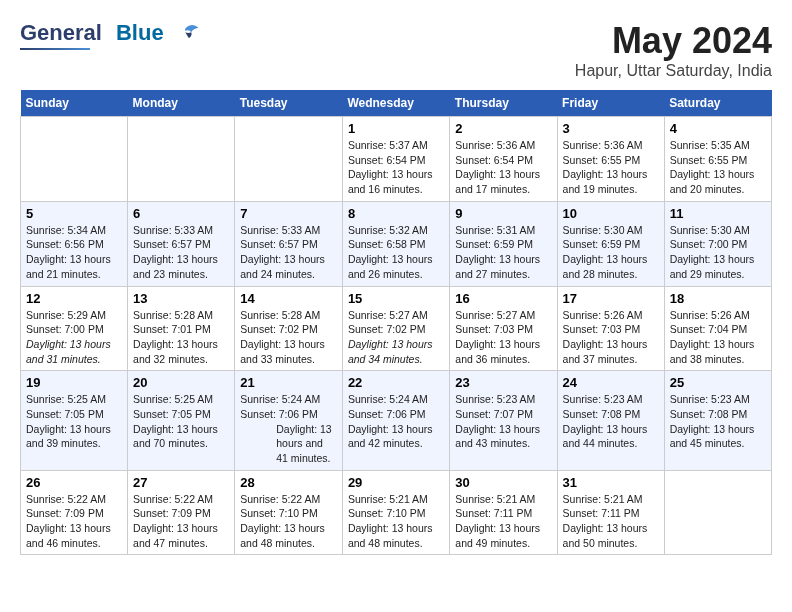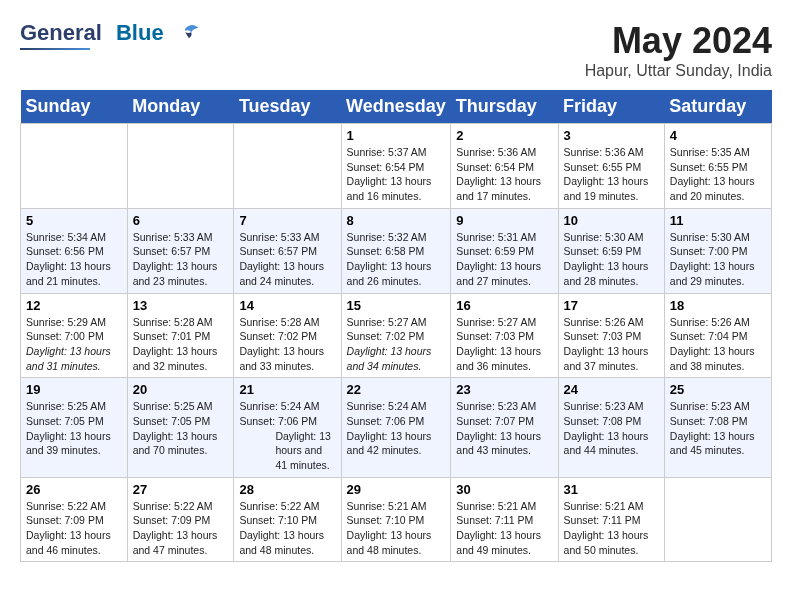--- a/index.html
+++ b/index.html
@@ -37,21 +37,21 @@
     table {
       width: 100%;
       border-collapse: collapse;
       font-size: 11px;
     }
     thead th {
       background-color: #2b5db5;
       color: #fff;
       text-align: left;
       padding: 6px 5px;
-      font-size: 18px;
+      font-size: 12px;
       font-weight: bold;
     }
     tbody td {
       border: 1px solid #ccc;
       vertical-align: top;
       padding: 4px 5px;
       width: 108px;
       min-height: 80px;
     }
     tbody tr:nth-child(even) td {
@@ -82,21 +82,21 @@
       <span style="font-size:22px;font-weight:bold;color:#0369a1;">Blue</span>
       <svg width="22" height="22" viewBox="0 0 30 30">
         <path d="M15 5 Q22 2 28 8 Q20 10 18 14 Q16 10 10 12 Q8 8 15 5Z" fill="#4a90d9"></path>
         <path d="M18 14 Q20 18 15 22 Q12 18 10 14 Q14 16 18 14Z" fill="#2c3e6b"></path>
       </svg>
     </div>
     <div style="width:70px;height:2px;background:linear-gradient(to right,#2c3e6b,#4a90d9);margin-top:2px;"></div>
   </div>
   <div class="title-block">
     <h1>May 2024</h1>
-    <h2>Hapur, Uttar Sunday, India</h2>
+    <h2>Hapur, Uttar Saturday, India</h2>
   </div>
 </div>
 
 <table>
   <thead>
     <tr>
       <th>Sunday</th>
       <th>Monday</th>
       <th>Tuesday</th>
       <th>Wednesday</th>

